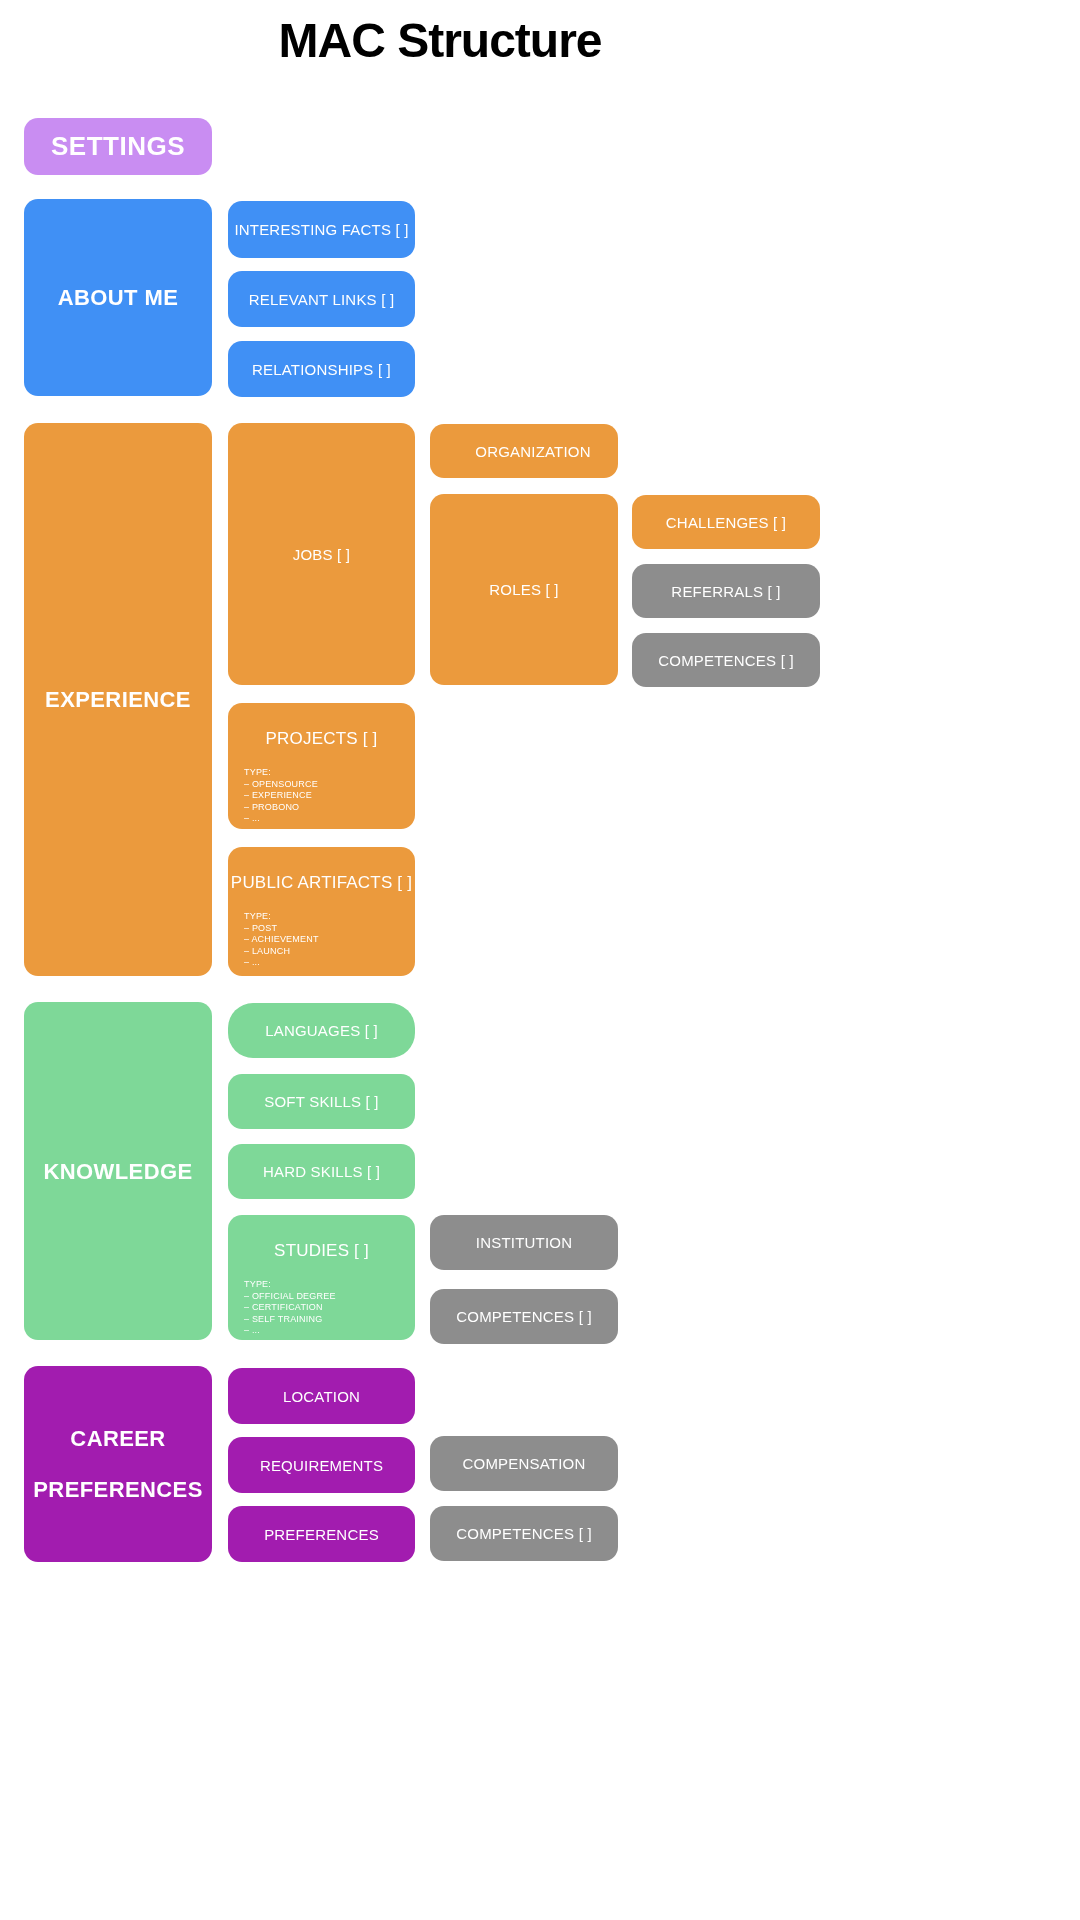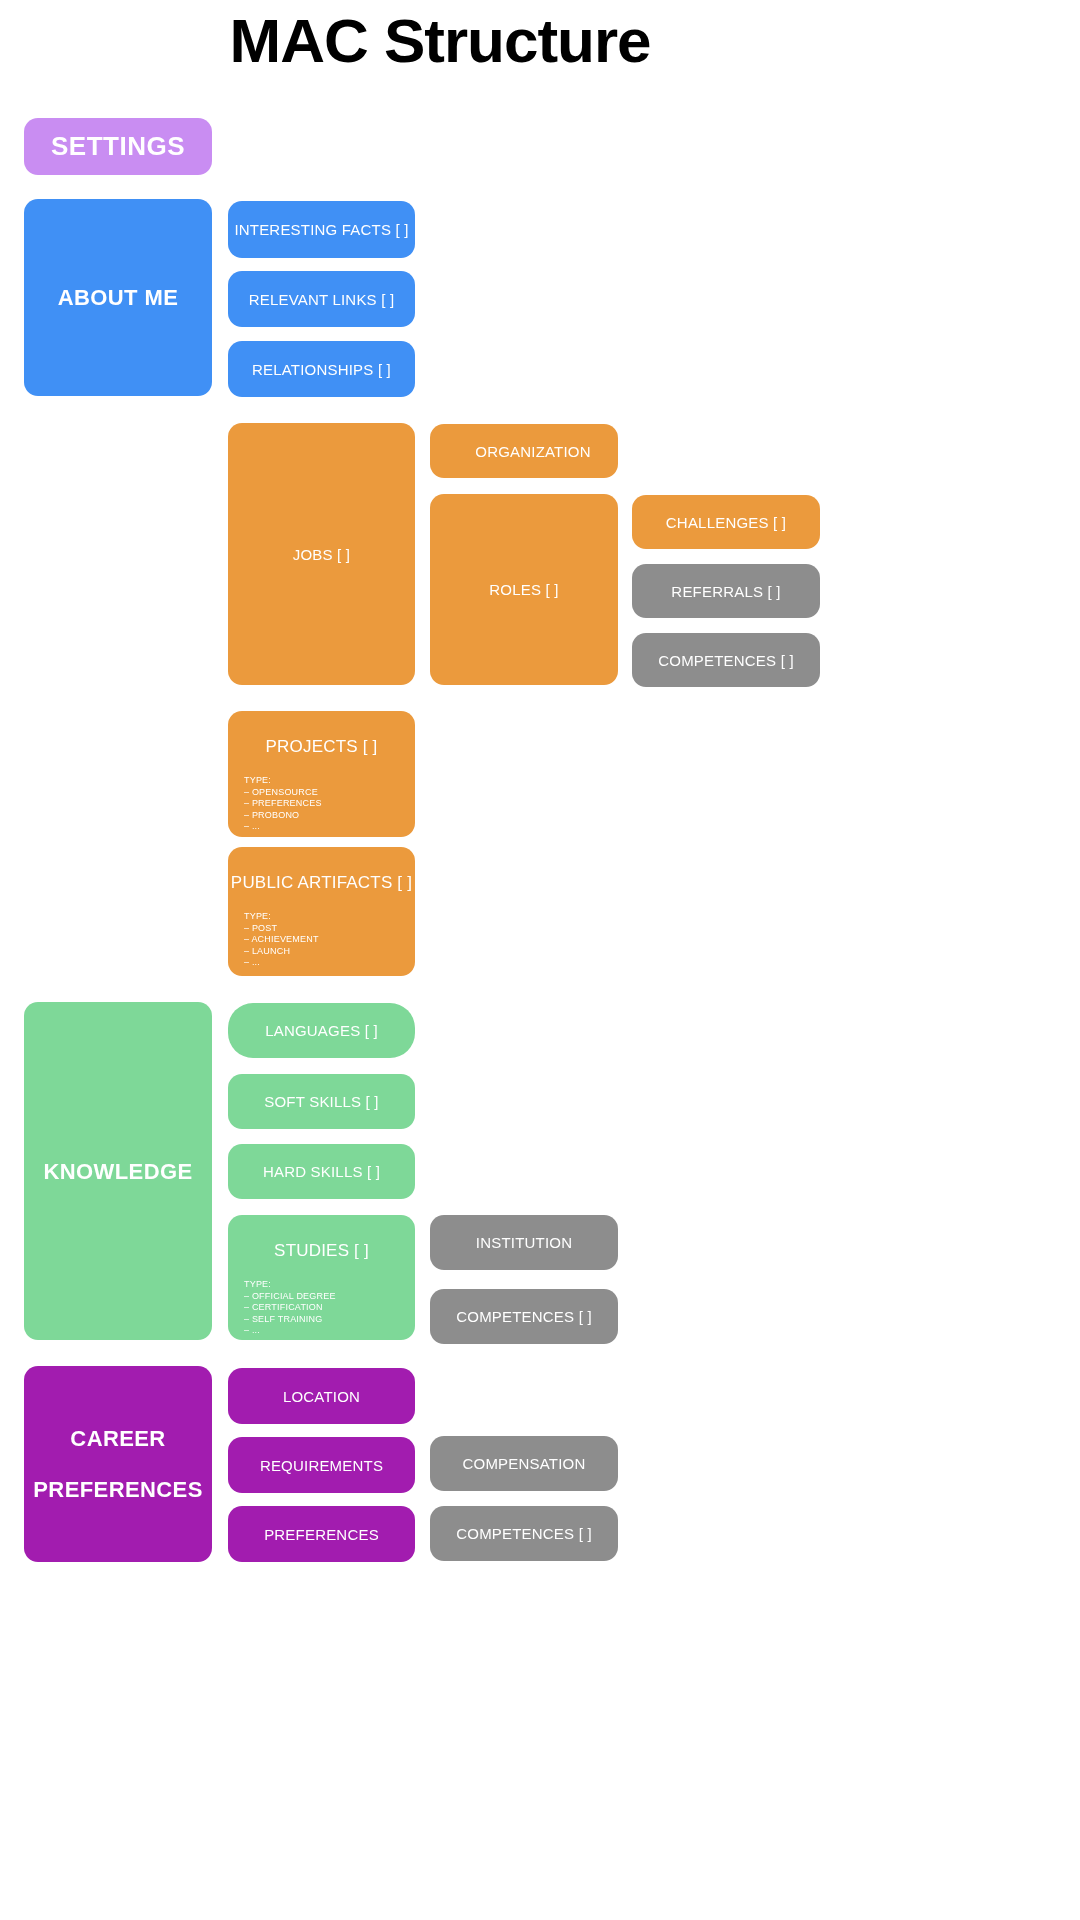--- a/index.html
+++ b/index.html
@@ -6,21 +6,21 @@
   body{
     width:1080px;height:1920px;background:#ffffff;
     font-family:"Liberation Sans",sans-serif;
     overflow:hidden;position:relative;
   }
   .canvas{position:relative;width:1080px;height:1920px;}
 
   #page-title{
     position:absolute;left:0;top:4px;width:880px;
     text-align:center;
-    font-size:62px;font-weight:bold;color:#000000;
+    font-size:48px;font-weight:bold;color:#000000;
     letter-spacing:-1px;line-height:74px;
   }
 
   .node{
     position:absolute;
     border-radius:14px;
     color:#ffffff;
     display:flex;
     align-items:center;
     justify-content:center;
@@ -88,20 +88,23 @@
   <div class="node c-blue" style="left:228px;top:201px;width:187px;height:57px;">
     <span>INTERESTING FACTS [ ]</span>
   </div>
   <div class="node c-blue" style="left:228px;top:271px;width:187px;height:56px;">
     <span>RELEVANT LINKS [ ]</span>
   </div>
   <div class="node c-blue" style="left:228px;top:341px;width:187px;height:56px;">
     <span>RELATIONSHIPS [ ]</span>
   </div>
 
+  <div class="node cat c-orange" style="left:24px;top:423px;width:188px;height:553px;">
+    <span>EXPERIENCE</span>
+  </div>
 
   <div class="node c-orange" style="left:228px;top:423px;width:187px;height:262px;">
     <span>JOBS [ ]</span>
   </div>
 
   <div class="node c-orange" style="left:430px;top:424px;width:188px;height:54px;padding-left:24px;">
     <span>ORGANIZATION</span>
   </div>
 
   <div class="node c-orange" style="left:430px;top:494px;width:188px;height:191px;">
@@ -111,26 +114,26 @@
   <div class="node c-orange" style="left:632px;top:495px;width:188px;height:54px;">
     <span>CHALLENGES [ ]</span>
   </div>
   <div class="node c-gray" style="left:632px;top:564px;width:188px;height:54px;">
     <span>REFERRALS [ ]</span>
   </div>
   <div class="node c-gray" style="left:632px;top:633px;width:188px;height:54px;">
     <span>COMPETENCES [ ]</span>
   </div>
 
-  <div class="node typed c-orange" style="left:228px;top:703px;width:187px;height:126px;margin-top:8px;">
+  <div class="node typed c-orange" style="left:228px;top:703px;width:187px;height:126px;">
     <span class="ttl">PROJECTS [ ]</span>
     <span class="tlist">
       <span class="hd">TYPE:</span>
       <span class="li">–  OPENSOURCE</span>
-      <span class="li">–  PREFERENCES</span>
+      <span class="li">–  EXPERIENCE</span>
       <span class="li">–  PROBONO</span>
       <span class="li">–  ...</span>
     </span>
   </div>
 
   <div class="node typed c-orange" style="left:228px;top:847px;width:187px;height:129px;">
     <span class="ttl">PUBLIC ARTIFACTS [ ]</span>
     <span class="tlist">
       <span class="hd">TYPE:</span>
       <span class="li">–  POST</span>

